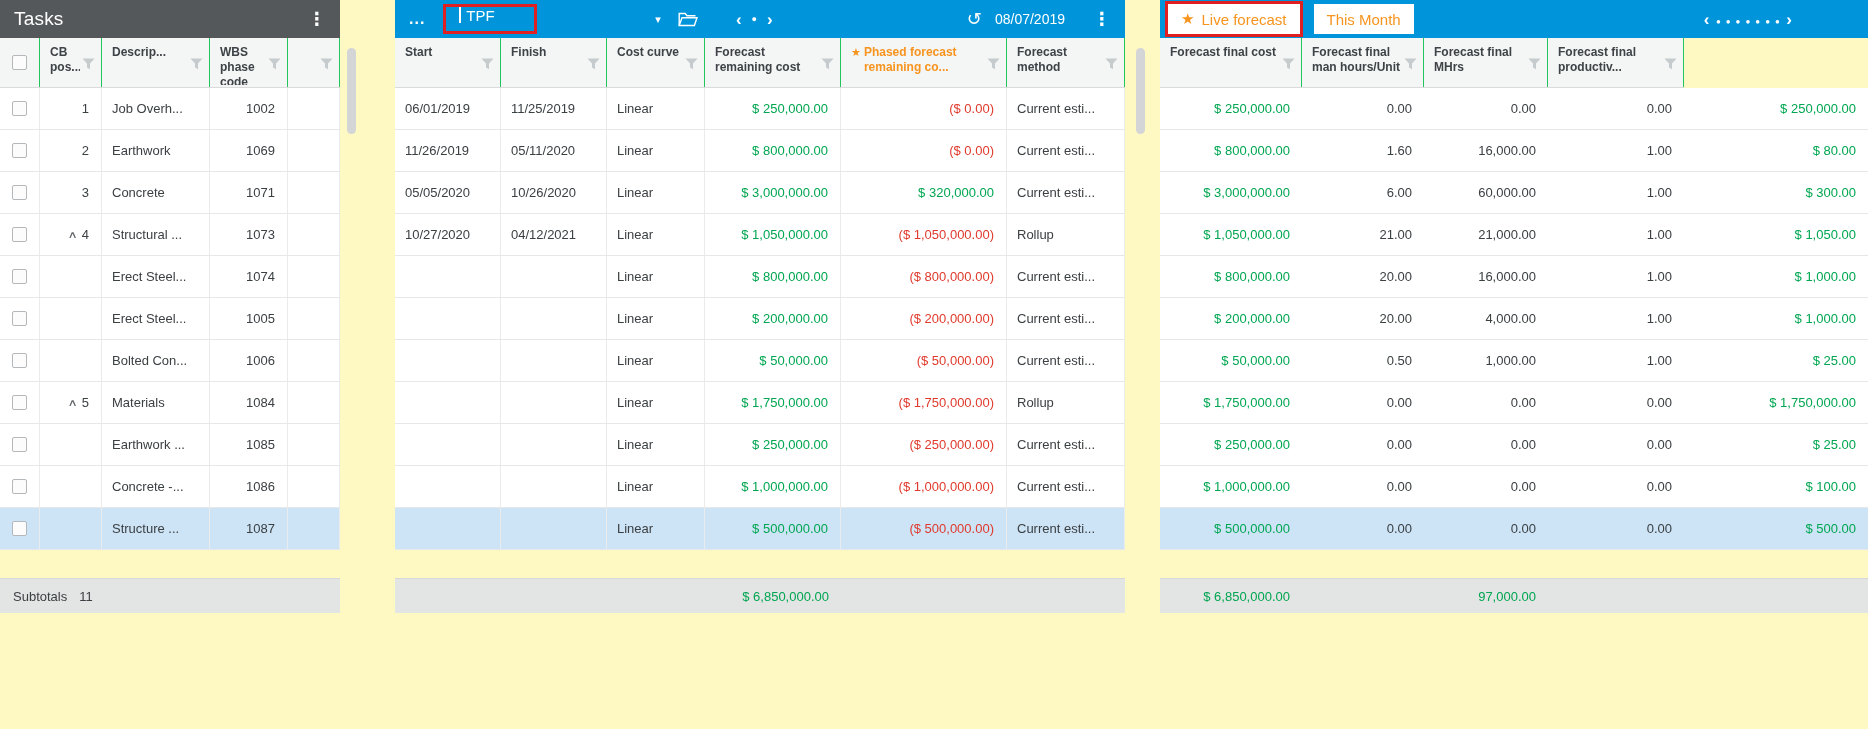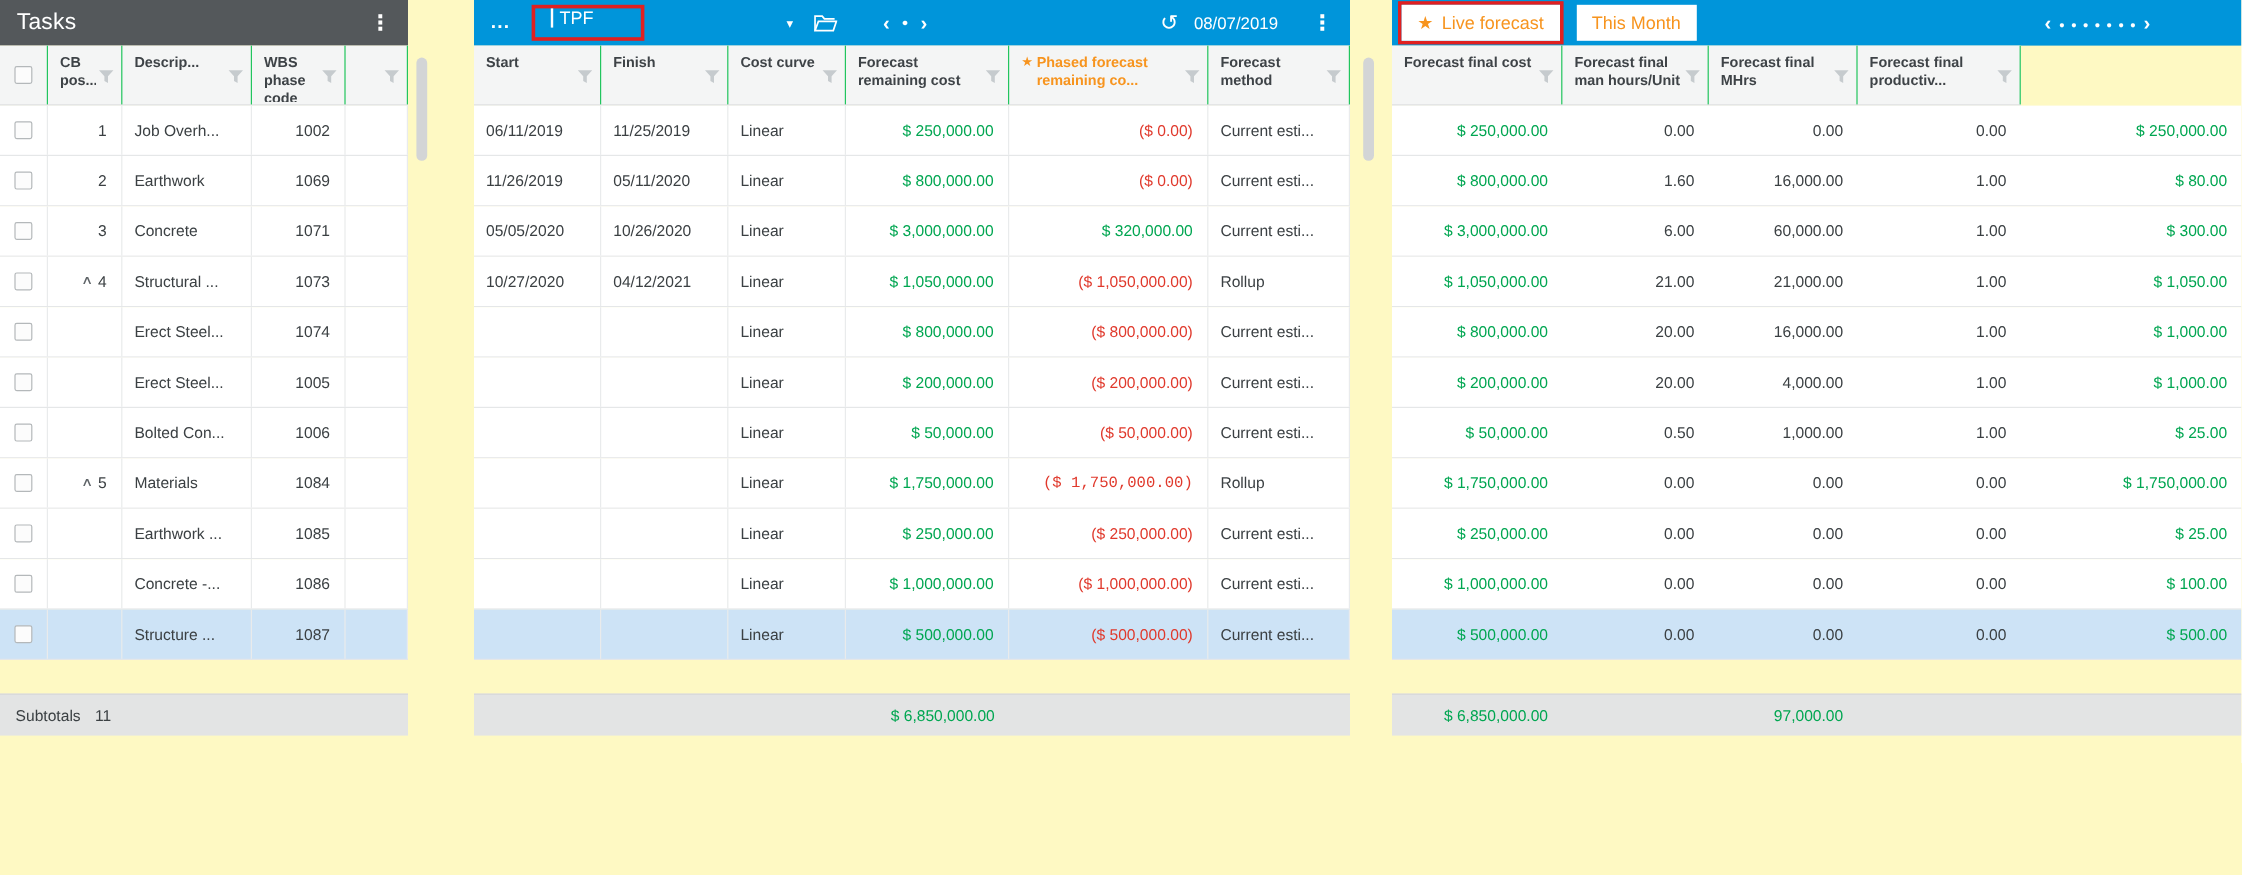--- a/index.html
+++ b/index.html
@@ -302,21 +302,21 @@
           <span class="hlabel">Forecast method</span>
           <span class="funnel">
             <svg width="13" height="12" viewBox="0 0 13 12">
               <path d="M0.5 0.5 H12.5 L8 5.6 V11.2 L5 9.4 V5.6 Z" fill="#c6cbce"></path>
             </svg>
           </span>
         </div>
       </div>
     <div class="gbody" id="mid-body">
         <div class="row">
-          <div class="cell " style="width: 106px;">06/11/2019</div>
+          <div class="cell " style="width: 106px;">06/01/2019</div>
           <div class="cell " style="width: 106px;">11/25/2019</div>
           <div class="cell " style="width: 98px;">Linear</div>
           <div class="cell num green" style="width: 136px;">$ 250,000.00</div>
           <div class="cell num red" style="width: 166px;">($ 0.00)</div>
           <div class="cell " style="width: 118px;">Current esti...</div>
         </div>
         <div class="row">
           <div class="cell " style="width: 106px;">11/26/2019</div>
           <div class="cell " style="width: 106px;">05/11/2020</div>
           <div class="cell " style="width: 98px;">Linear</div>
@@ -362,21 +362,21 @@
           <div class="cell " style="width: 98px;">Linear</div>
           <div class="cell num green" style="width: 136px;">$ 50,000.00</div>
           <div class="cell num red" style="width: 166px;">($ 50,000.00)</div>
           <div class="cell " style="width: 118px;">Current esti...</div>
         </div>
         <div class="row">
           <div class="cell " style="width: 106px;"></div>
           <div class="cell " style="width: 106px;"></div>
           <div class="cell " style="width: 98px;">Linear</div>
           <div class="cell num green" style="width: 136px;">$ 1,750,000.00</div>
-          <div class="cell num red" style="width: 166px; font-family: Liberation Mono, monospace;">($ 1,750,000.00)</div>
+          <div class="cell num red" style="width: 166px;">($ 1,750,000.00)</div>
           <div class="cell " style="width: 118px;">Rollup</div>
         </div>
         <div class="row">
           <div class="cell " style="width: 106px;"></div>
           <div class="cell " style="width: 106px;"></div>
           <div class="cell " style="width: 98px;">Linear</div>
           <div class="cell num green" style="width: 136px;">$ 250,000.00</div>
           <div class="cell num red" style="width: 166px;">($ 250,000.00)</div>
           <div class="cell " style="width: 118px;">Current esti...</div>
         </div>

